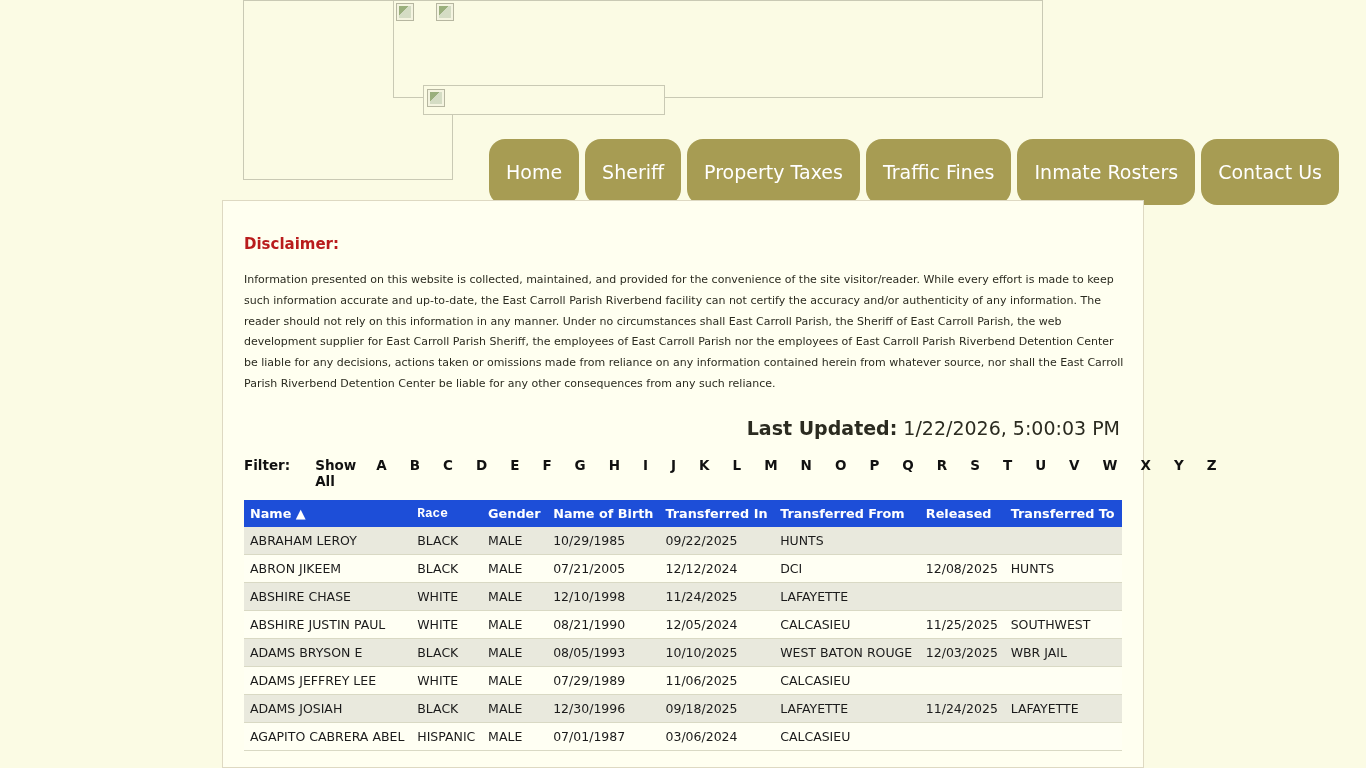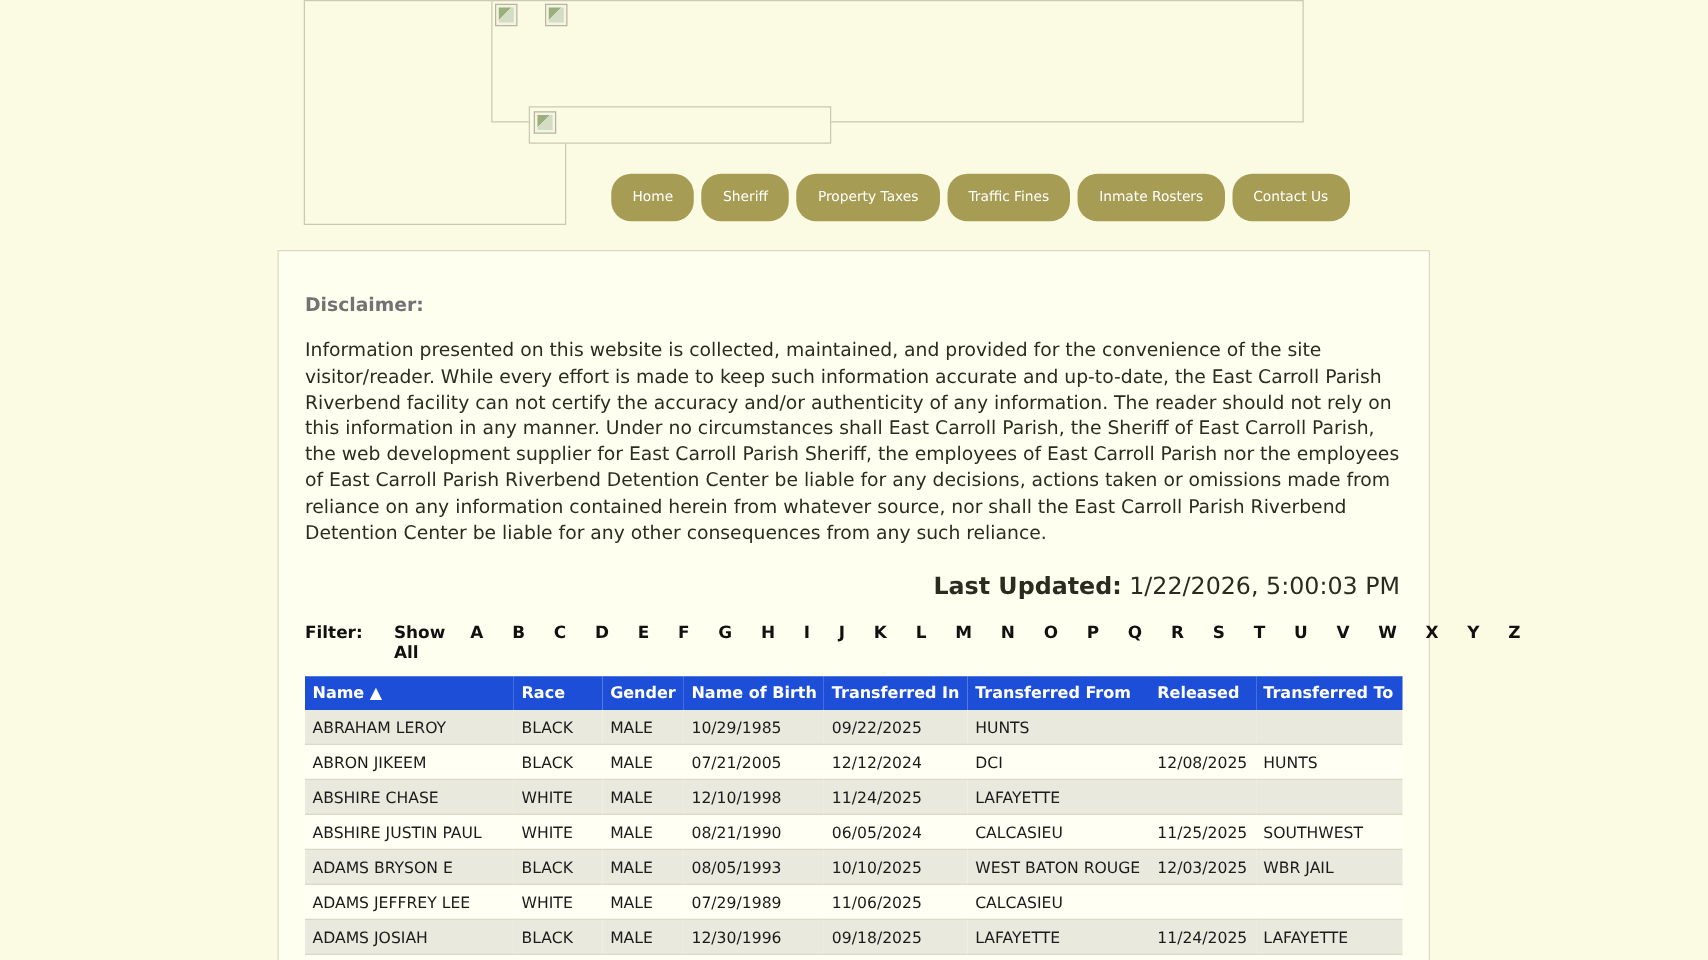--- a/index.html
+++ b/index.html
@@ -78,22 +78,22 @@
   .nav {
     position: absolute;
     left: 489px;
     top: 139px;
     display: flex;
     gap: 6px;
   }
   .nav-item {
     background: #a79c53;
     color: #ffffff;
-    font-size: 11px;
-    padding: 12px 17px;
+    font-size: 19px;
+    padding: 26px 17px;
     border-radius: 16px;
     cursor: pointer;
     white-space: nowrap;
     line-height: 14px;
   }
 
   
   .card {
     position: absolute;
     left: 222px;
@@ -101,25 +101,25 @@
     width: 922px;
     min-height: 568px;
     background: #fffff0;
     border: 1px solid #ded9c2;
     box-sizing: border-box;
     padding: 22px 21px 0 21px;
   }
   .disclaimer-title {
     font-size: 15px;
     font-weight: bold;
-    color: #737373;
+    color: #b91c1c;
     margin: 12px 0 16px 0;
   }
   .disclaimer-body {
-    font-size: 15px;
+    font-size: 11px;
     color: #2b2b20;
     line-height: 20.8px;
     margin-top: 17px;
     text-align: left;
     width: 880px;
   }
   .last-updated {
     margin-top: 22px;
     text-align: right;
     font-size: 19px;
@@ -171,21 +171,21 @@
   table.roster tbody td {
     padding: 6px 6px;
     color: #1b1b1b;
     border-bottom: 1px solid #d9d9c4;
     white-space: nowrap;
   }
   table.roster tbody tr:nth-child(odd) { background: #e9e9dd; }
   table.roster tbody tr:nth-child(even) { background: #fffff3; }
 
   .col-name { width: 165px; }
-  .col-race { width: 68px; }
+  .col-race { width: 68px; font-family: Liberation Mono, monospace; }
   .col-gender { width: 60px; }
   .col-dob { width: 96px; }
   .col-tin { width: 110px; }
   .col-tfrom { width: 152px; }
   .col-rel { width: 82px; }
   .col-tto { width: 120px; }
 </style>
 </head>
 <body>
 
@@ -290,21 +290,21 @@
         <td>11/24/2025</td>
         <td>LAFAYETTE</td>
         <td></td>
         <td></td>
       </tr>
       <tr>
         <td>ABSHIRE JUSTIN PAUL</td>
         <td>WHITE</td>
         <td>MALE</td>
         <td>08/21/1990</td>
-        <td>06/05/2024</td>
+        <td>12/05/2024</td>
         <td>CALCASIEU</td>
         <td>11/25/2025</td>
         <td>SOUTHWEST</td>
       </tr>
       <tr>
         <td>ADAMS BRYSON E</td>
         <td>BLACK</td>
         <td>MALE</td>
         <td>08/05/1993</td>
         <td>10/10/2025</td>

